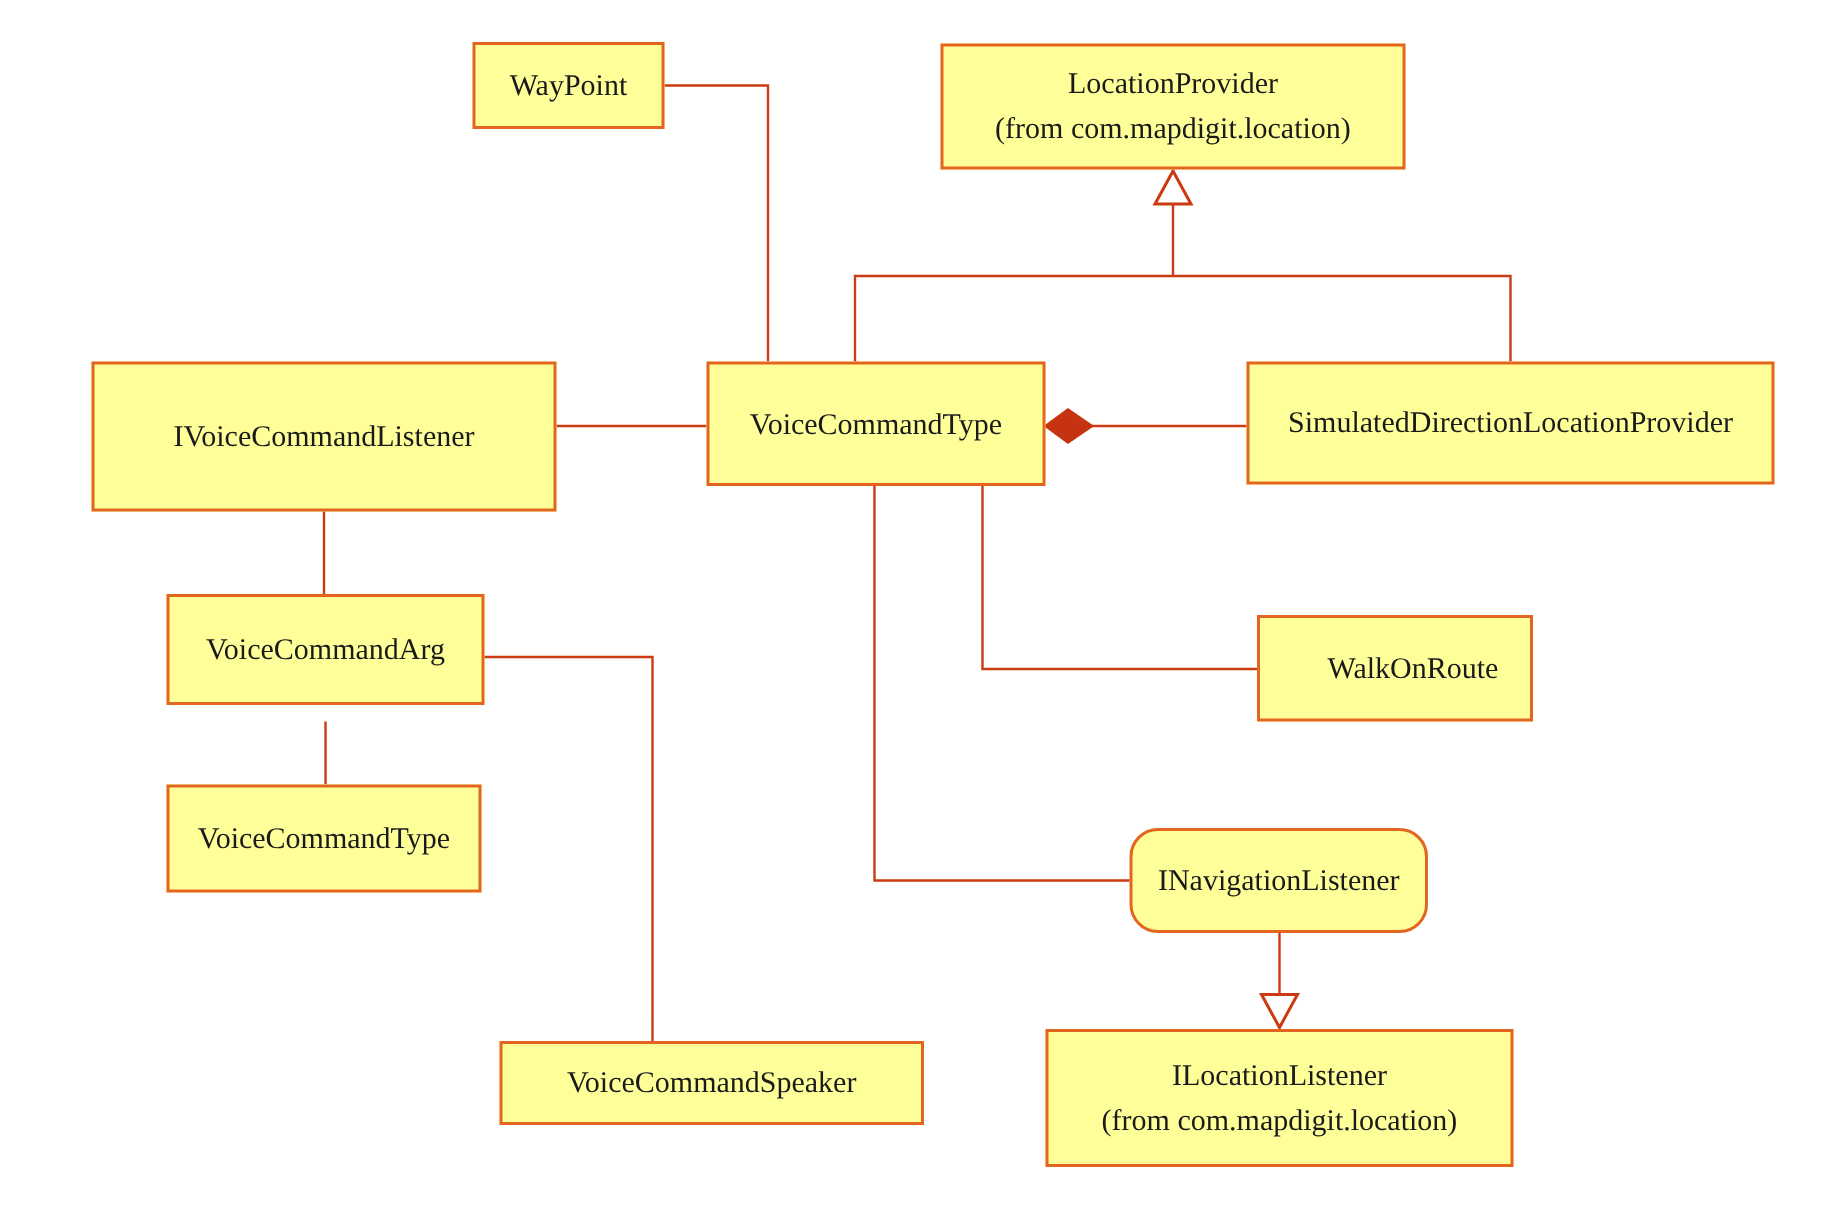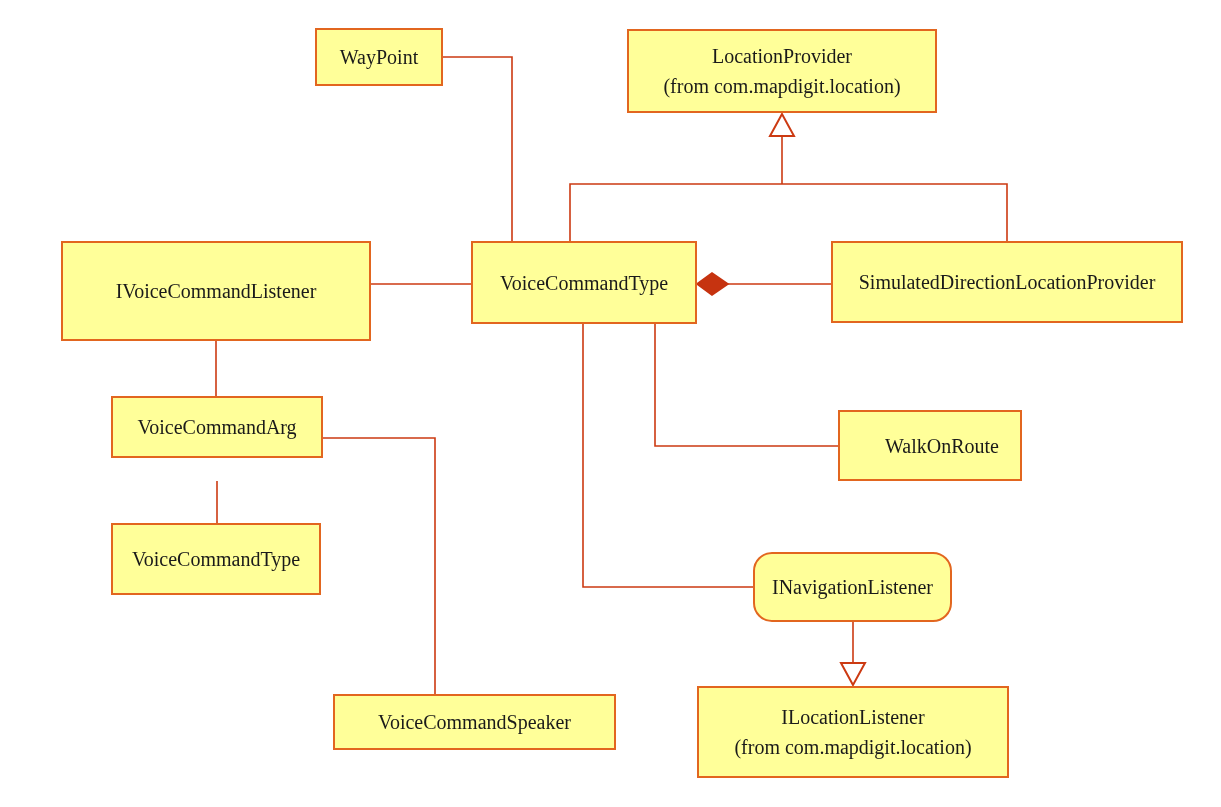--- a/index.html
+++ b/index.html
@@ -44,21 +44,21 @@
   }
   .uml-class .class-package {
     white-space: nowrap;
   }
   
   #box-waypoint                 { left: 315px; top: 28px;  width: 128px; height: 58px; }
   #box-location-provider        { left: 627px; top: 29px;  width: 310px; height: 84px; }
   #box-ivoice-command-listener  { left: 61px;  top: 241px; width: 310px; height: 100px; font-family: Liberation Serif, serif; }
   #box-navigation-engine        { left: 471px; top: 241px; width: 226px; height: 83px; }
   #box-simulated-provider       { left: 831px; top: 241px; width: 352px; height: 82px; }
-  #box-voice-command-arg        { left: 111px; top: 396px; width: 212px; height: 62px; }
+  #box-voice-command-arg        { left: 111px; top: 396px; width: 212px; height: 74px; }
   #box-walk-on-route            { left: 838px; top: 410px; width: 184px; height: 71px; padding-left: 24px; }
   #box-voice-command-type       { left: 111px; top: 523px; width: 210px; height: 72px; }
   #box-inavigation-listener     { left: 753px; top: 552px; width: 199px; height: 70px; border-radius: 19px; }
   #box-voice-command-speaker    { left: 333px; top: 694px; width: 283px; height: 56px; }
   #box-ilocation-listener       { left: 697px; top: 686px; width: 312px; height: 92px; text-align: right; }
 </style>
 </head>
 <body>
 
 <div id="canvas">

